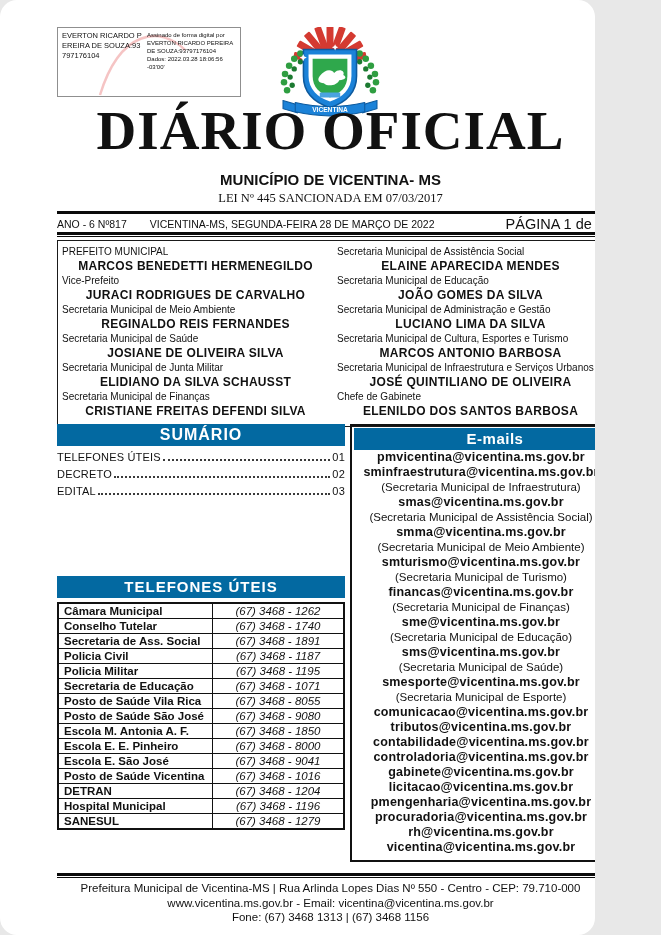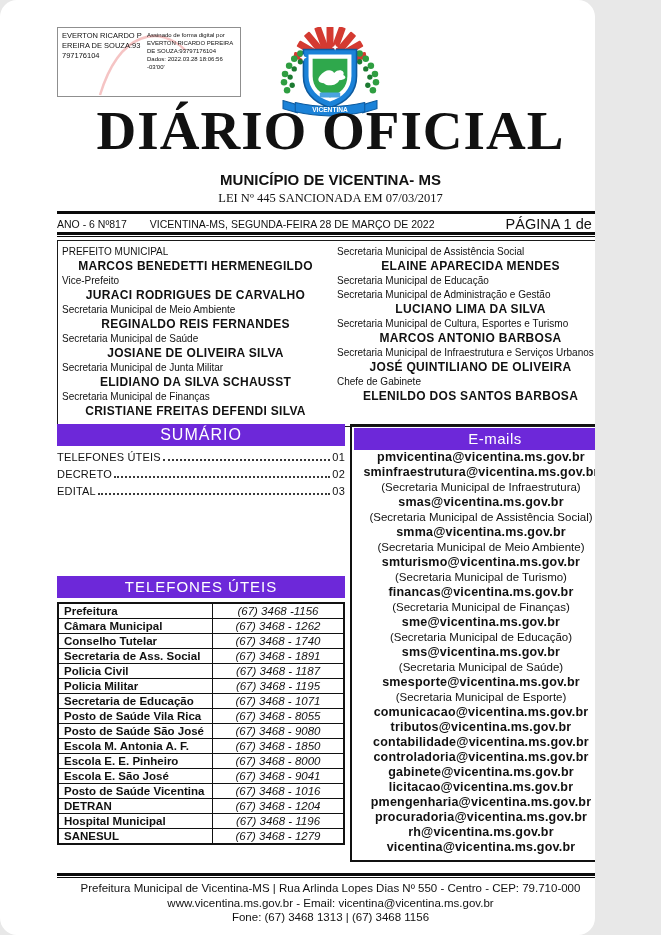--- a/index.html
+++ b/index.html
@@ -36,21 +36,21 @@
 
   
   .officials{left:57px;top:240px;width:552px;border:1.5px solid #1a1a1a;
              display:flex;padding:3px 0 8px;box-sizing:border-box;}
   .off-col{width:50%;}
   .off-role{font-size:10px;line-height:12px;padding:2px 0 0 4px;}
   .off-name{font-size:12px;font-weight:700;line-height:14px;text-align:center;
             letter-spacing:.3px;padding-top:1px;}
 
   
-  .bar{height:22px;background:#6d28d9;color:#fff;font-weight:400;text-align:center;
+  .bar{height:22px;background:#0369a1;color:#fff;font-weight:700;text-align:center;
        line-height:22px;letter-spacing:1px;}
 
   
   .summary{left:57px;top:424px;width:288px;}
   .summary .bar{font-size:16px;}
   .toc{margin-top:5px;}
   .toc-row{display:flex;align-items:baseline;height:17px;font-size:11px;letter-spacing:.2px;}
   .toc-dots{flex:1;border-bottom:2px dotted #3a3a3a;margin:0 2px 3px 2px;}
 
   
@@ -199,20 +199,21 @@
           <div class="off-name">CRISTIANE FREITAS DEFENDI SILVA</div>
         </div>
       </div>
     <div class="off-col" id="officials-right">
         <div class="off-entry">
           <div class="off-role">Secretaria Municipal de Assistência Social</div>
           <div class="off-name">ELAINE APARECIDA MENDES</div>
         </div>
         <div class="off-entry">
           <div class="off-role">Secretaria Municipal de Educação</div>
+          <div class="off-name">JOÃO GOMES DA SILVA</div>
         </div>
         <div class="off-entry">
           <div class="off-role">Secretaria Municipal de Administração e Gestão</div>
           <div class="off-name">LUCIANO LIMA DA SILVA</div>
         </div>
         <div class="off-entry">
           <div class="off-role">Secretaria Municipal de Cultura, Esportes e Turismo</div>
           <div class="off-name">MARCOS ANTONIO BARBOSA</div>
         </div>
         <div class="off-entry">
@@ -244,24 +245,20 @@
           <span class="toc-dots"></span>
           <span class="toc-page">03</span>
         </div>
       </div>
   </div>
 
   <div class="abs phones">
     <div class="bar">TELEFONES ÚTEIS</div>
     <table class="ph-table">
       <tbody id="phone-rows">
-          <tr>
-            <td class="ph-name">Prefeitura</td>
-            <td class="ph-num">(67) 3468 -1156</td>
-          </tr>
           <tr>
             <td class="ph-name">Câmara Municipal</td>
             <td class="ph-num">(67) 3468 - 1262</td>
           </tr>
           <tr>
             <td class="ph-name">Conselho Tutelar</td>
             <td class="ph-num">(67) 3468 - 1740</td>
           </tr>
           <tr>
             <td class="ph-name">Secretaria de Ass. Social</td>

